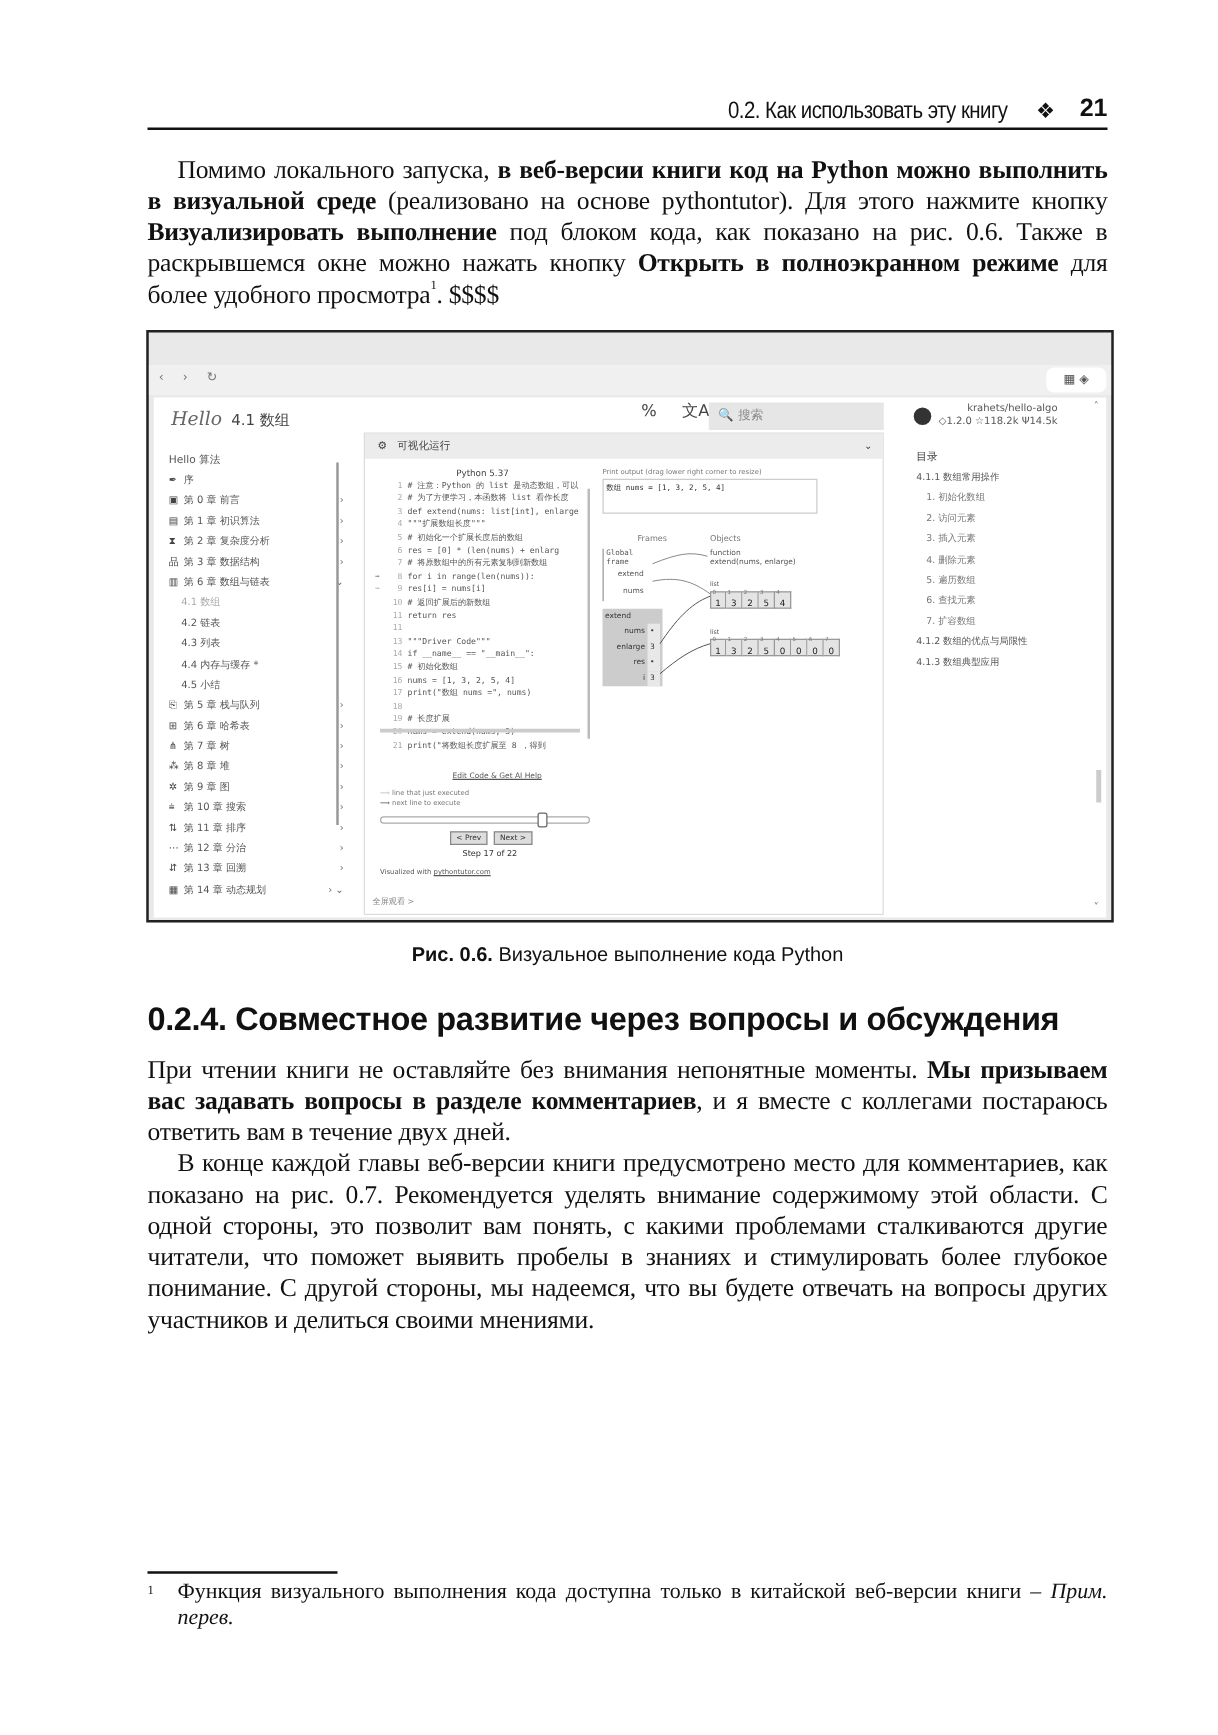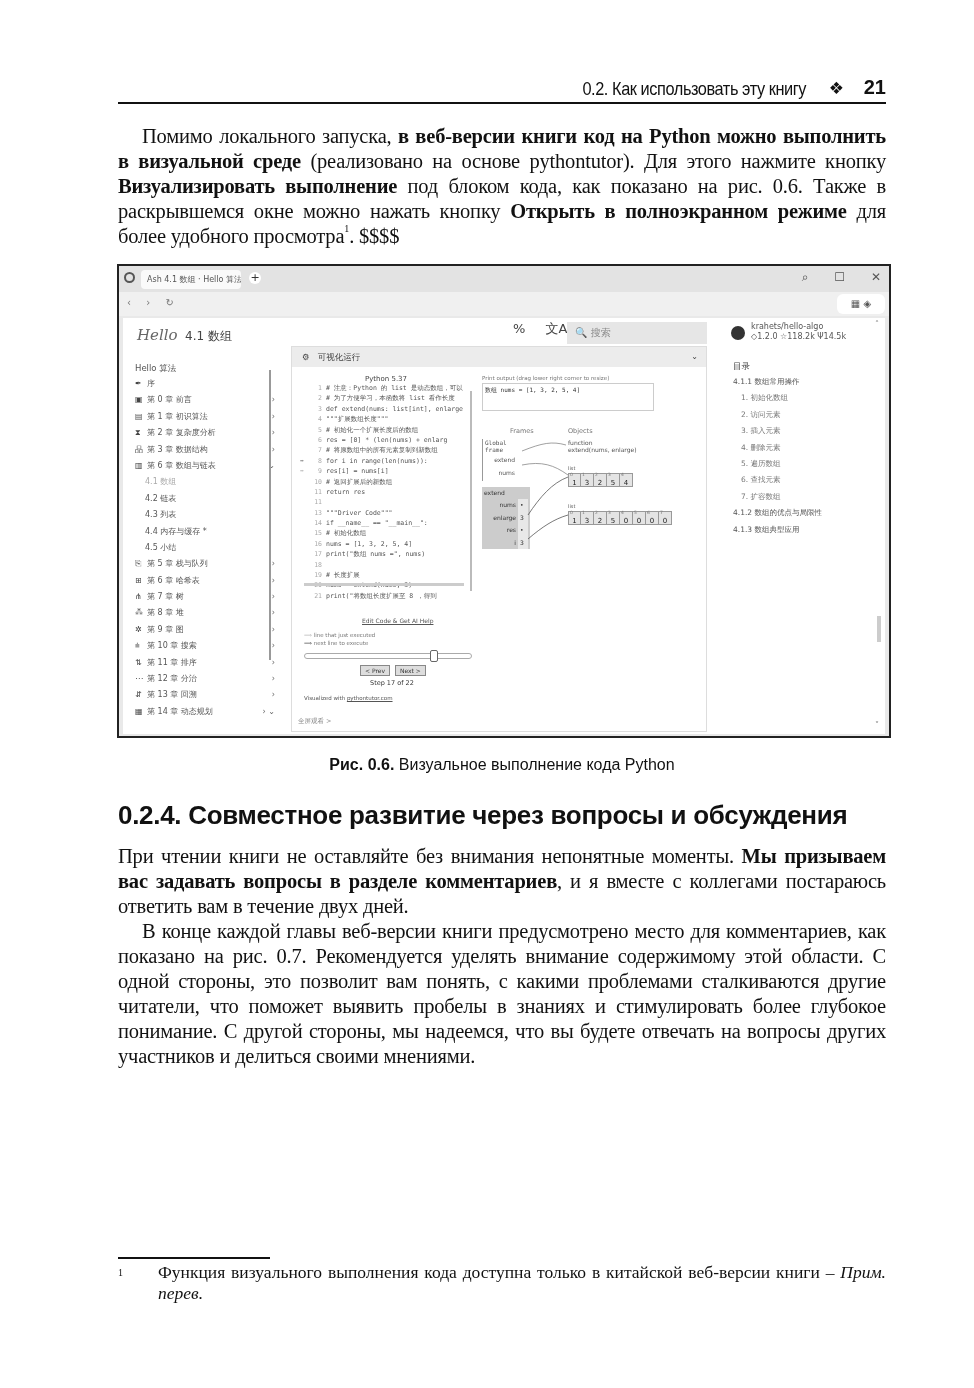--- a/index.html
+++ b/index.html
@@ -28,21 +28,21 @@
   .lock-icon{position:absolute;left:8px;top:5px;width:7px;height:8px;background:#444;border-radius:1px;}
   .ext-icons{position:absolute;right:10px;top:3px;font-size:10px;color:#888;letter-spacing:8px;}
   .side-ext{position:absolute;right:4px;top:2px;width:48px;height:20px;background:#fff;border-radius:6px;font-size:10px;line-height:20px;color:#555;text-align:center;}
   .page{position:absolute;left:4px;top:52px;width:762px;height:416px;background:#fff;}
   .site-logo{position:absolute;left:14px;top:8px;font-size:15px;font-style:italic;color:#666;font-family:"DejaVu Serif",serif;}
   .site-title{position:absolute;left:62px;top:10px;font-size:12px;color:#444;}
   .top-tools{position:absolute;left:390px;top:2px;font-size:13px;color:#444;}
   .top-tools span{margin-right:16px;}
   .search-box{position:absolute;left:444px;top:4px;width:140px;height:22px;background:#e6e6e6;font-size:10px;line-height:22px;padding-left:8px;box-sizing:border-box;color:#888;}
   .gh-icon{position:absolute;left:608px;top:8px;width:14px;height:14px;border-radius:50%;background:#333;}
-  .repo-text{position:absolute;left:628px;top:4px;font-size:8px;color:#555;line-height:10px;}
+  .repo-text{position:absolute;left:628px;top:4px;font-size:8px;color:#555;line-height:10px;text-align:right;}
   .scroll-up{position:absolute;right:6px;top:2px;font-size:8px;color:#888;}
   .sidebar{position:absolute;left:12px;top:42px;width:148px;}
   .side-title{font-size:8.5px;color:#555;height:16px;line-height:16px;}
   .side-item{font-size:8px;color:#555;height:16.4px;line-height:16.4px;position:relative;white-space:nowrap;}
   .side-item .ic{display:inline-block;width:12px;color:#444;}
   .side-item .chev{position:absolute;right:8px;top:0;color:#666;}
   .side-item.sub{padding-left:10px;}
   .side-item.active{color:#aaa;}
   .side-scroll{position:absolute;left:146px;top:52px;width:2px;height:290px;background:#999;}
   .viz-panel{position:absolute;left:168px;top:28px;width:416px;height:386px;border:1px solid #ddd;box-sizing:border-box;}
@@ -91,44 +91,34 @@
   .scroll-down{position:absolute;right:6px;bottom:4px;font-size:8px;color:#777;}
 
   .caption{position:absolute;left:118px;top:756px;width:768px;text-align:center;font-family:"Liberation Sans Narrow","Liberation Sans",sans-serif;font-size:16px;}
   .caption b{font-weight:bold;}
   .section-title{position:absolute;left:118px;top:800px;font-family:"Liberation Sans","DejaVu Sans",sans-serif;font-weight:bold;font-size:26px;letter-spacing:-0.3px;}
   .p2{top:844px;}
   .p3{top:919px;text-indent:24px;}
   .fn-rule{position:absolute;left:118px;top:1257px;width:152px;height:2px;background:#111;}
   .footnote{position:absolute;left:118px;top:1262px;width:768px;font-size:17.5px;line-height:21px;text-align:justify;}
   .footnote .fn-mark{position:absolute;left:0;top:0;font-size:10px;}
-  .footnote .fn-body{margin-left:40px;display:block;}
+  .footnote .fn-body{margin-left:24px;display:block;}
 </style>
 </head>
 <body>
 
 <div class="runhead">
   <span class="rh-text">0.2. Как использовать эту книгу</span>
   <span class="rh-diamond">❖</span>
   <span class="rh-page">21</span>
 </div>
 
 <div class="para p1"><span>Помимо локального запуска, </span><b>в веб-версии книги код на Python можно выполнить в визуальной среде</b><span> (реализовано на основе pythontutor). Для этого нажмите кнопку </span><b>Визуализировать выполнение</b><span> под блоком кода, как показано на рис. 0.6. Также в раскрывшемся окне можно нажать кнопку </span><b>Открыть в полноэкранном режиме</b><span> для более удобного просмотра</span><sup>1</sup><span>. $$$$</span></div>
 
 <div class="figure">
-  <div class="tabbar">
-    <span class="browser-logo"></span>
-    <div class="tab">Ash 4.1 数组 · Hello 算法</div>
-    <div class="newtab">+</div>
-    <div class="win-ctrls">
-      <span>⌕</span>
-      <span>☐</span>
-      <span>✕</span>
-    </div>
-  </div>
   <div class="addrbar">
     <div class="nav-btns">
       <span>‹</span>
       <span>›</span>
       <span>↻</span>
     </div>
     <div class="side-ext">▦ ◈</div>
   </div>
 
   <div class="page">

